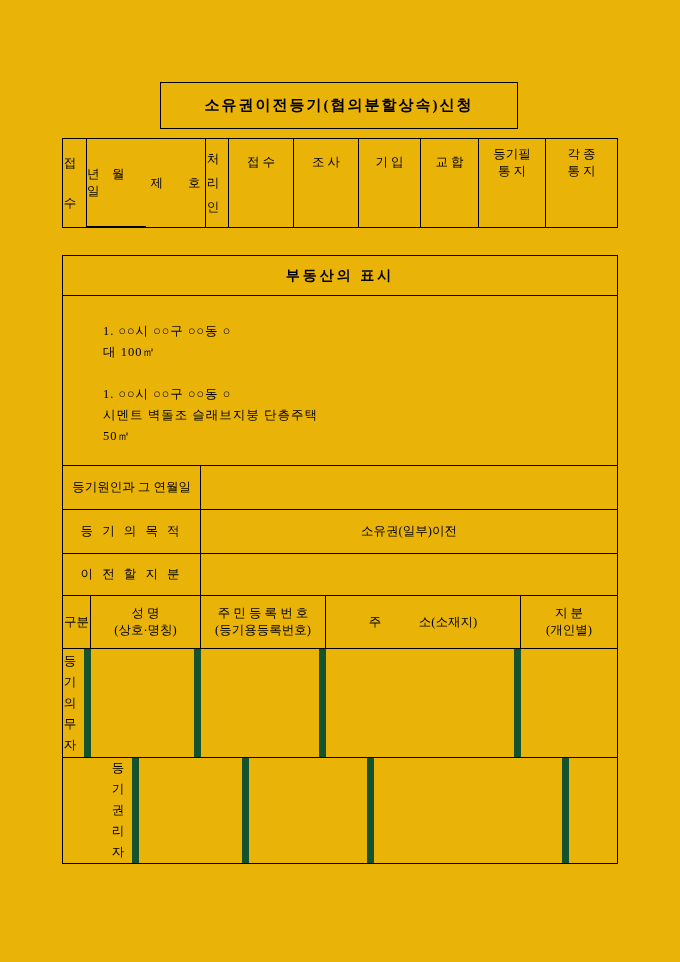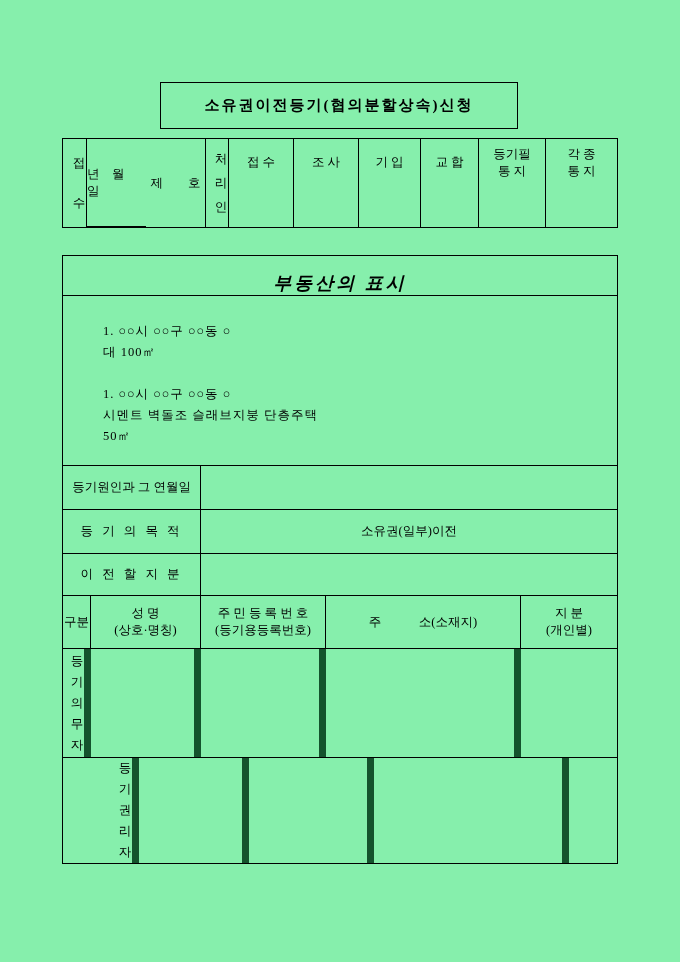--- a/index.html
+++ b/index.html
@@ -1,48 +1,48 @@
 <!DOCTYPE html>
 <html><head>
 <meta charset="utf-8">
 <style>
   * { margin:0; padding:0; box-sizing:border-box; }
   body { background:#e8e8e8; font-family:"Liberation Serif","DejaVu Sans",serif; color:#000; }
-  .page { position:relative; width:680px; height:962px; background:#86efac; margin:0 auto; overflow:hidden; }
+  .page { position:relative; width:680px; height:962px; background:#eab308; margin:0 auto; overflow:hidden; }
 
   
   .title-box { position:absolute; left:160px; top:82px; width:358px; height:47px;
     border:1.5px solid #000; display:flex; align-items:center; justify-content:center; }
   .title-box span { font-size:15px; font-weight:bold; letter-spacing:2px; }
 
   
   .receipt-table { position:absolute; left:62px; top:138px; width:556px; height:90px;
     border:1.5px solid #000; display:flex; font-size:12.5px; }
   .receipt-table > div { border-right:1px solid #000; }
   .receipt-table > div:last-child { border-right:none; }
-  .vcell { display:flex; align-items:center; justify-content:flex-end; }
+  .vcell { display:flex; align-items:center; justify-content:flex-start; }
   .vtext { display:block; width:14px; word-break:break-all; text-align:center; }
   .lh40 { line-height:40px; } .lh24 { line-height:24px; } .lh21 { line-height:21px; }
   .col-receipt { width:24px; flex:0 0 24px; }
   .col-datenum { width:119px; flex:0 0 119px; display:flex; flex-direction:row; }
   .col-datenum .half { flex:1; display:flex; align-items:center; justify-content:center; }
   .col-datenum .half:first-child { border-bottom:1px solid #000; }
   .col-proc { width:23px; flex:0 0 23px; }
   .stamp { display:flex; justify-content:center; text-align:center; line-height:17px; }
   .stamp.one { padding-top:15px; }
   .stamp.two { padding-top:7px; }
   .s0 { flex:0 0 65px; } .s1 { flex:0 0 65px; } .s2 { flex:0 0 62px; }
   .s3 { flex:0 0 58px; } .s4 { flex:0 0 67px; } .s5 { flex:1; }
 
   
   .main-table { position:absolute; left:62px; top:255px; width:556px; border:1.5px solid #000; font-size:12.5px; }
   .mrow { border-bottom:1px solid #000; display:flex; }
   .main-table .mrow:last-child { border-bottom:none; }
-  .row-prop-header { height:40px; align-items:flex-end; justify-content:center;
-    font-weight:bold; font-size:18px; letter-spacing:3px;font-style:italic; }
+  .row-prop-header { height:40px; align-items:center; justify-content:center;
+    font-weight:bold; font-size:14px; letter-spacing:3px; }
   .row-prop-body { height:170px; display:block; padding:25px 20px 0 40px; }
   .prop-line { line-height:21px; letter-spacing:1px; min-height:21px; white-space:pre-wrap; }
   .lv-row { align-items:stretch; }
   .row-cause { height:44px; } .row-purpose { height:44px; } .row-share { height:42px; }
   .lv-label { flex:0 0 138px; border-right:1px solid #000; display:flex;
     align-items:center; justify-content:center; }
   .lv-value { flex:1; display:flex; align-items:center; justify-content:center; white-space:pre-wrap; }
   .spread { letter-spacing:3px; }
 
   

